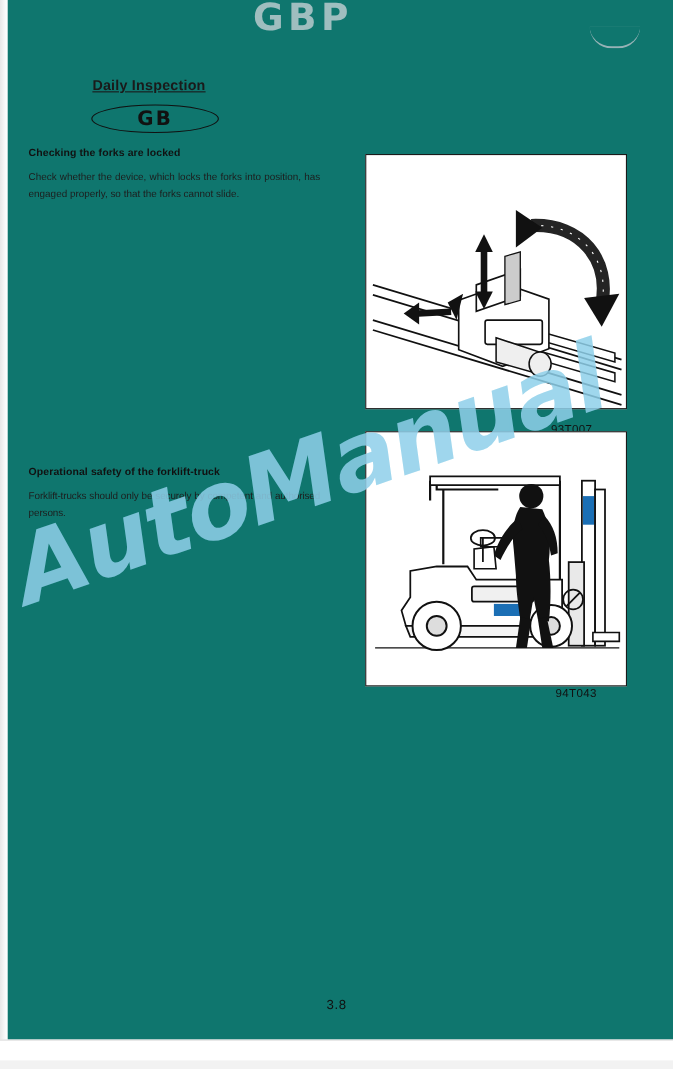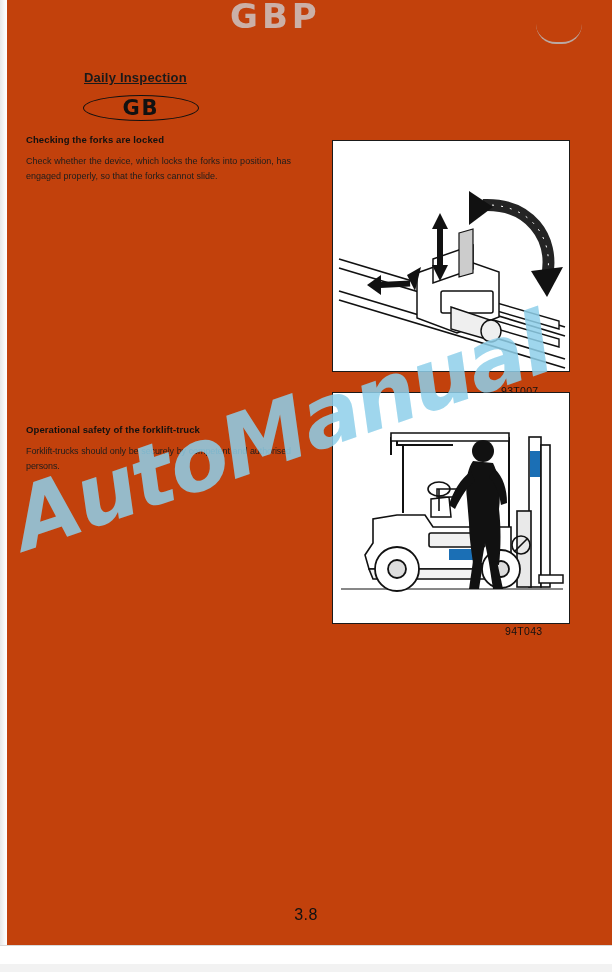--- a/index.html
+++ b/index.html
@@ -12,21 +12,21 @@
     width: 612px;
     height: 972px;
     overflow: hidden;
     position: relative;
   }
   .page {
     position: absolute;
     left: 0; top: 0;
     width: 612px;
     height: 972px;
-    background: #c2410c;
+    background: #0f766e;
     overflow: hidden;
   }
   
   .scan-edge-left {
     position: absolute;
     left: 0; top: 0;
     width: 7px; height: 972px;
     background: linear-gradient(90deg,#e8e8e8 0%,#fafafa 70%,#ffffff 100%);
   }
   .scan-edge-bottom {
@@ -79,21 +79,21 @@
     left: 83px; top: 95px;
     width: 116px; height: 26px;
     border: 1.6px solid #111;
     border-radius: 50%/50%;
     box-sizing: border-box;
     display: flex;
     align-items: center;
     justify-content: center;
   }
   .gb-badge span {
-    font-size: 21px;
+    font-size: 18px;
     font-weight: bold;
     letter-spacing: 2px;
     font-family: "DejaVu Sans", sans-serif;
     color: #111;
   }
 
   
   .text-col {
     position: absolute;
     left: 26px;
@@ -137,21 +137,21 @@
   }
   .cap1 { left: 501px; top: 372px; margin-top: 13px; }
   .cap2 { left: 505px; top: 625px; }
 
   
   .page-num {
     position: absolute;
     left: 0; top: 906px;
     width: 612px;
     text-align: center;
-    font-size: 16px;
+    font-size: 12px;
     color: #111;
     letter-spacing: .5px;
   }
 
   
   .watermark {
     position: absolute;
     left: 32px; top: 430px;
     width: 560px; height: 200px;
     pointer-events: none;

